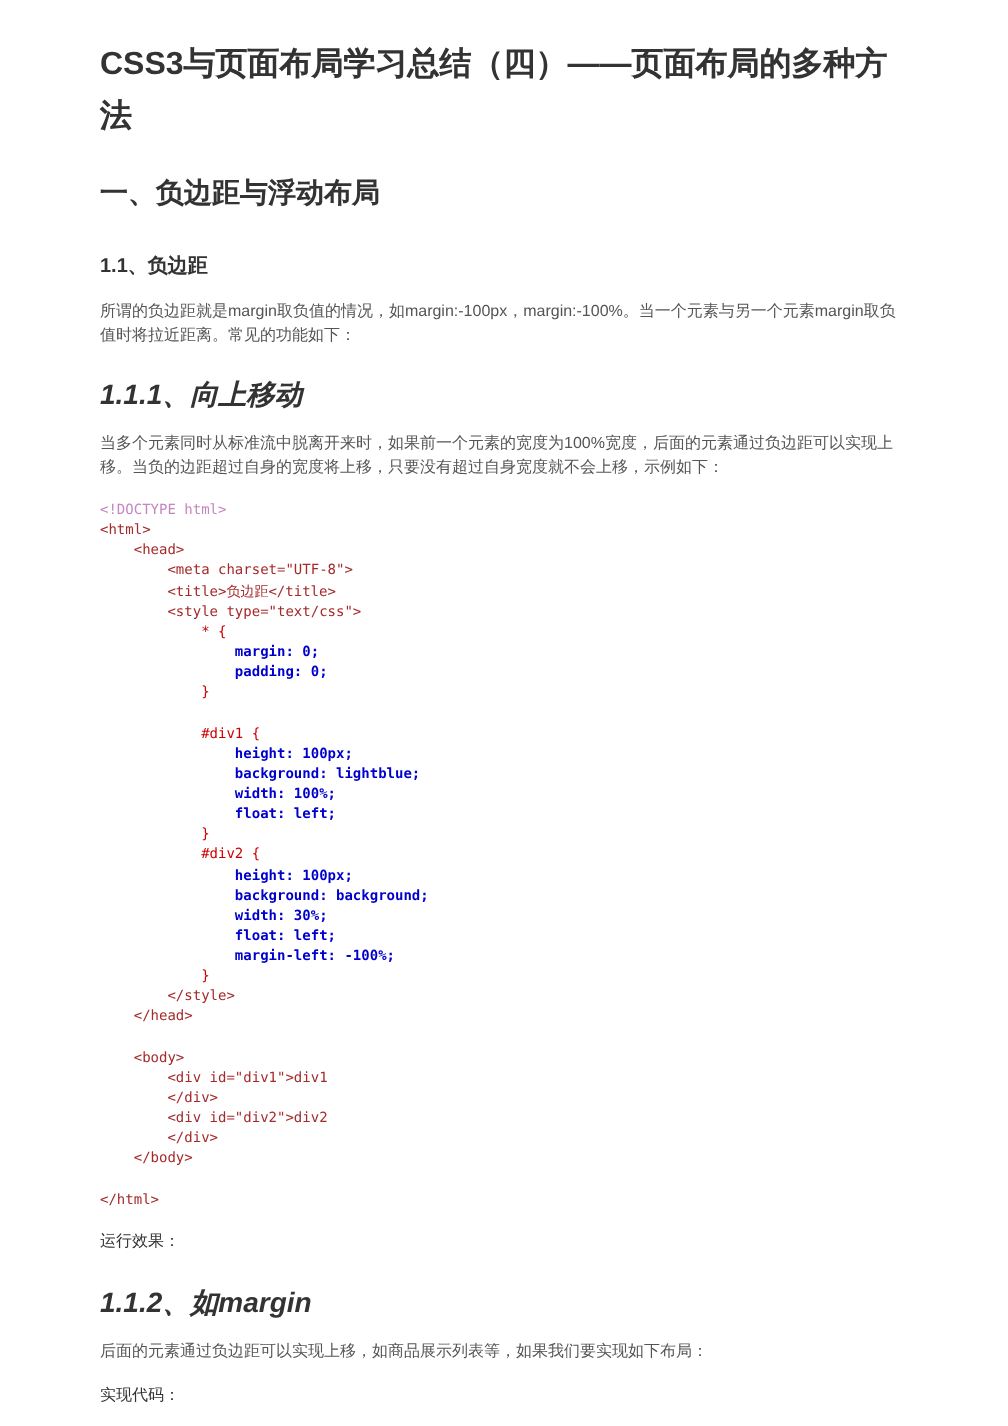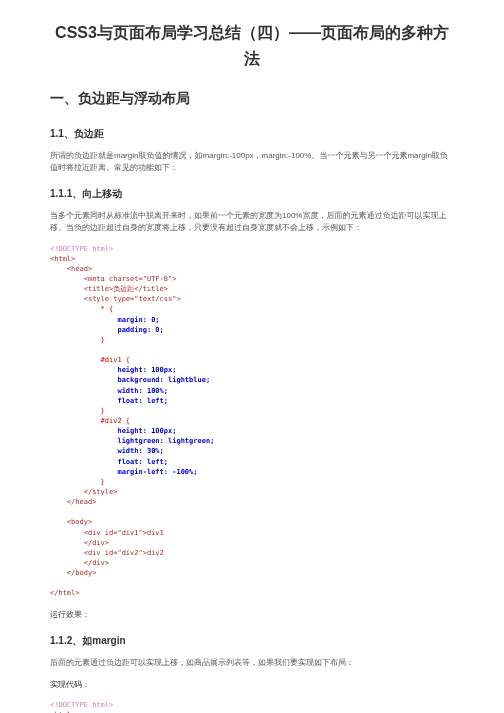--- a/index.html
+++ b/index.html
@@ -4,39 +4,40 @@
 <style>
   * { margin: 0; padding: 0; box-sizing: border-box; }
   body {
     font-family: "Microsoft YaHei", Arial, sans-serif;
     padding: 20px 50px;
     color: #333;
     font-size: 12px;
     line-height: 1.6;
   }
   .main-title {
-    text-align: center;
     font-size: 16px;
     font-weight: bold;
     margin-bottom: 16px;
   }
   .h1 {
     font-size: 14px;
     font-weight: bold;
     margin: 4px 0 16px 0;
+    font-family: Liberation Mono, monospace;
   }
   .h2 {
     font-size: 10px;
     font-weight: bold;
     margin: 10px 0 8px 0;
   }
   .h3 {
-    font-size: 10px;
+    font-size: 14px;
     font-weight: bold;
     margin: 12px 0 8px 0;
+    font-style: italic;
   }
   .para {
     font-size: 8px;
     color: #555;
     margin: 4px 0 10px 0;
     line-height: 1.5;
   }
   pre.code {
     font-family: Consolas, Monaco, monospace;
     font-size: 7px;
@@ -81,21 +82,21 @@
 <span class="c-red">            }</span>
 <span class="c-plain">            </span>
 <span class="c-red">            #div1 {</span>
 <span class="c-blue">                height: 100px;</span>
 <span class="c-blue">                background: lightblue;</span>
 <span class="c-blue">                width: 100%;</span>
 <span class="c-blue">                float: left;</span>
 <span class="c-red">            }</span>
 <span class="c-red">            #div2 {</span>
 <span class="c-blue">                height: 100px;</span>
-<span class="c-blue">                lightgreen: lightgreen;</span>
+<span class="c-blue">                background: background;</span>
 <span class="c-blue">                width: 30%;</span>
 <span class="c-blue">                float: left;</span>
 <span class="c-blue">                margin-left: -100%;</span>
 <span class="c-red">            }</span>
 <span class="c-brown">        &lt;/style&gt;</span>
 <span class="c-brown">    &lt;/head&gt;</span>
 <span class="c-plain">    </span>
 <span class="c-brown">    &lt;body&gt;</span>
 <span class="c-brown">        &lt;div id="div1"&gt;div1</span>
 <span class="c-brown">        &lt;/div&gt;</span>

